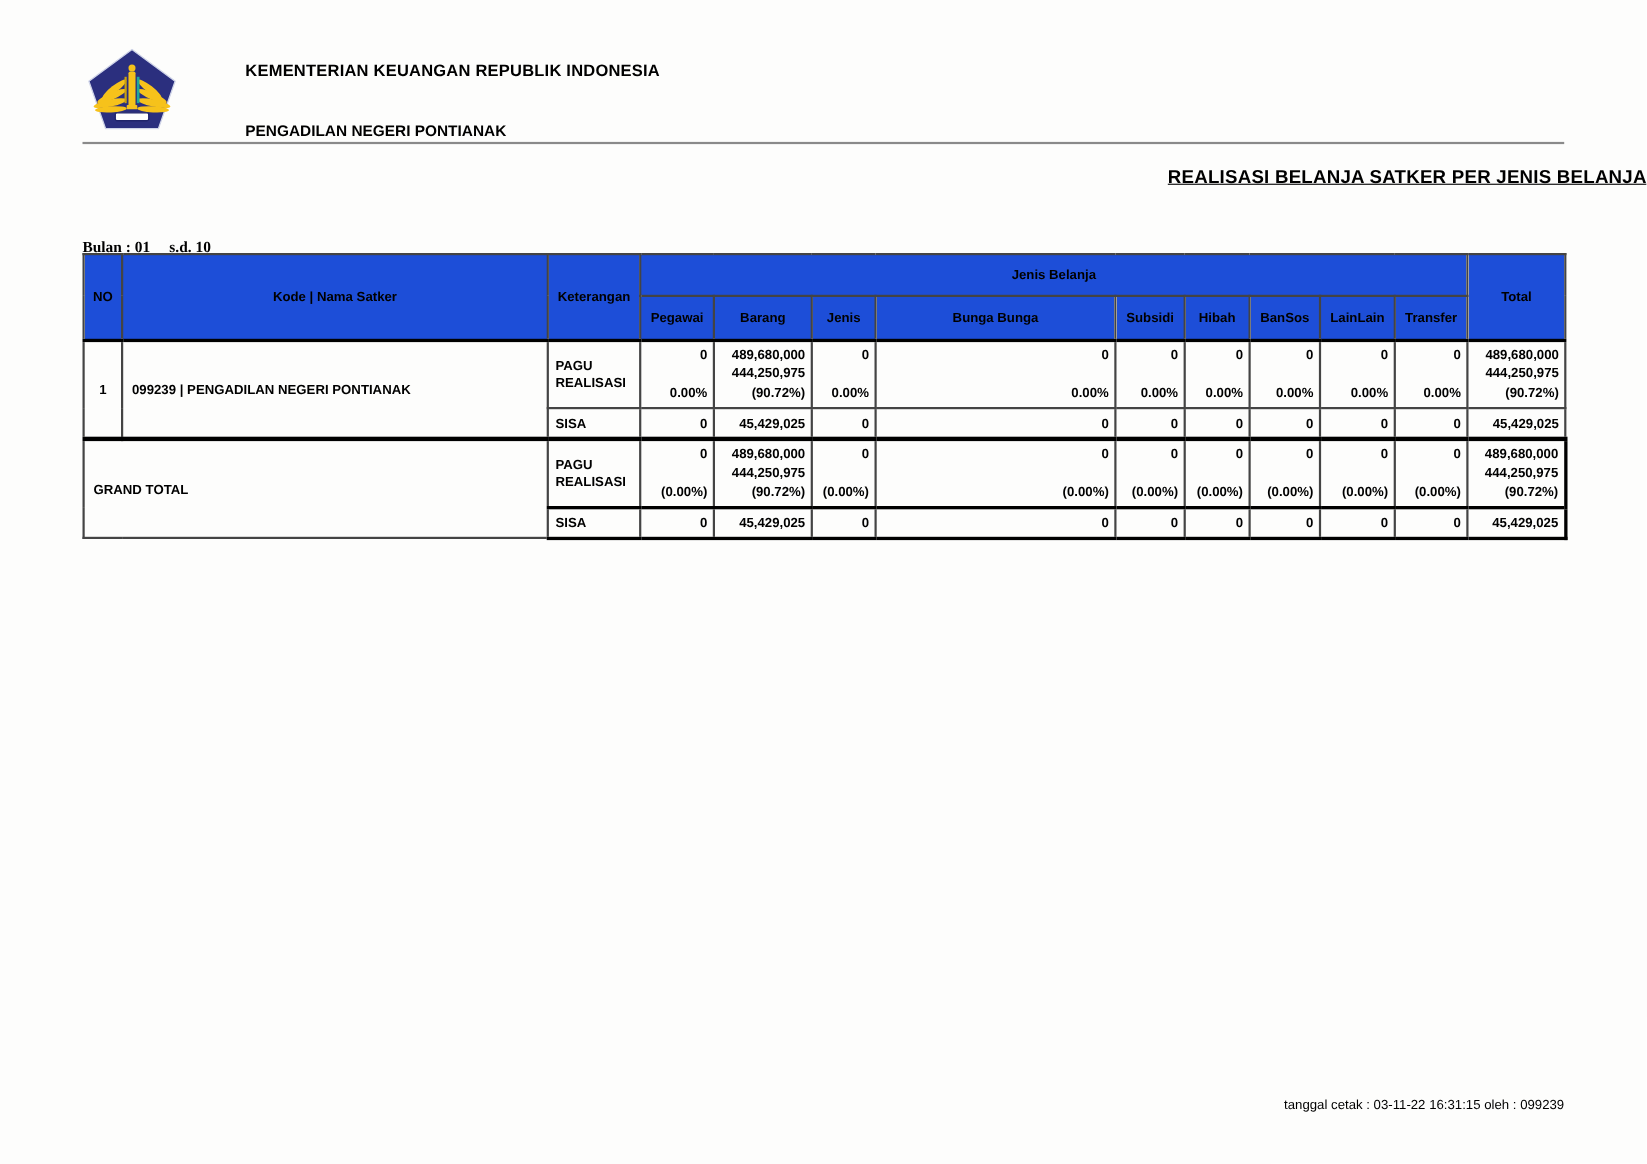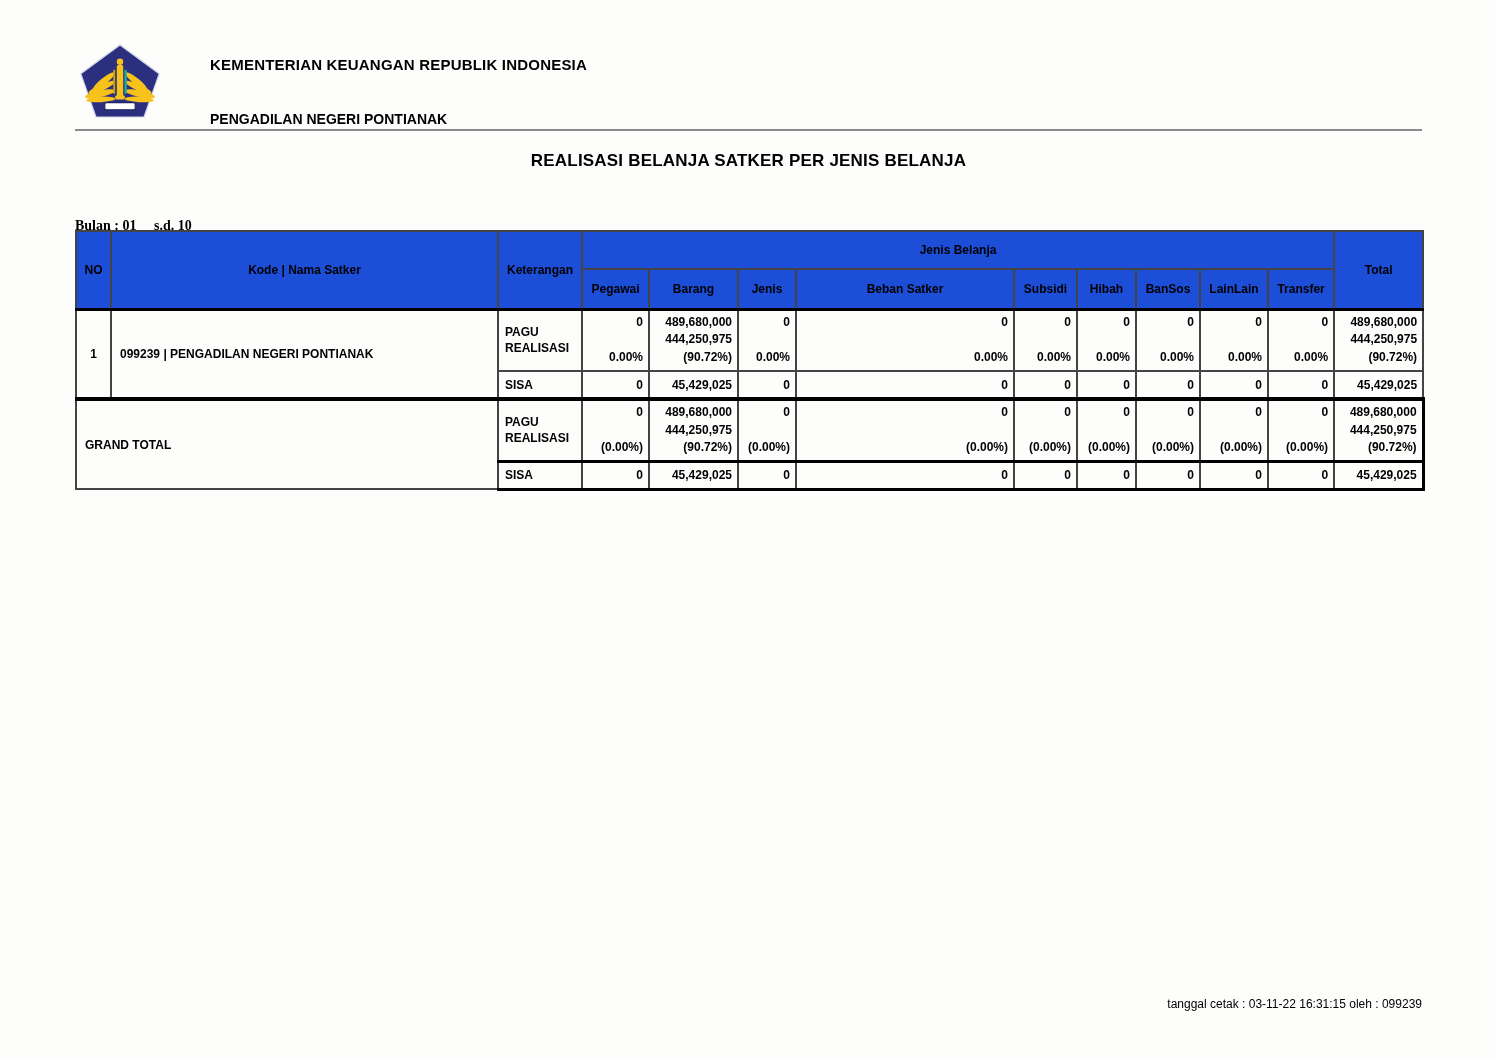--- a/index.html
+++ b/index.html
@@ -2,28 +2,28 @@
 <html><head>
 <meta charset="utf-8">
 <style>
   * { margin:0; padding:0; box-sizing:border-box; }
   html,body { background:#ffffff; }
   .page {
     position:relative; width:1497px; height:1058px; background:#fdfdfc;
     font-family:"Liberation Sans", sans-serif; color:#000; overflow:hidden;
   }
   
-  .letterhead { position:absolute; left:80px; top:44px; display:flex; }
+  .letterhead { position:absolute; left:80px; top:44px; display:flex;gap:13px; }
   .logo { width:80px; height:74px; flex:0 0 auto; }
   .org { margin-left:50px; padding-top:12px; }
   .org-line1 { font-size:15px; font-weight:bold; letter-spacing:.2px; }
   .org-line2 { font-size:14px; font-weight:bold; margin-top:38px; }
   .rule { position:absolute; left:75px; top:129px; width:1347px; height:2px; background:#8a8a8a; }
-  .title { position:absolute; left:0; top:151px; width:100%; text-align:center;
-           font-size:17px; font-weight:bold; letter-spacing:.2px; }
+  .title { position:absolute; left:0; top:151px; width:100%; text-align:right;
+           font-size:17px; font-weight:bold; letter-spacing:.2px;text-decoration:underline; }
   .period { position:absolute; left:75px; top:218px; font-family:"Liberation Serif", serif;
             font-size:14px; font-weight:bold; white-space:pre; }
   
   table.report {
     position:absolute; left:75px; top:230px; width:1347px;
     border-collapse:collapse; table-layout:fixed;
     font-size:12px; font-weight:bold;
   }
   table.report th, table.report td { border:2px solid #444; overflow:hidden; }
   table.report thead th { background:#1d4ed8; text-align:center; vertical-align:middle; font-size:12px; }
@@ -107,21 +107,21 @@
         <th rowspan="2">NO</th>
         <th rowspan="2">Kode | Nama Satker</th>
         <th rowspan="2">Keterangan</th>
         <th colspan="9" class="h-jenis">Jenis Belanja</th>
         <th rowspan="2">Total</th>
       </tr>
       <tr class="subhead">
         <th>Pegawai</th>
         <th>Barang</th>
         <th>Jenis</th>
-        <th>Beban Satker</th>
+        <th>Bunga Bunga</th>
         <th>Subsidi</th>
         <th>Hibah</th>
         <th>BanSos</th>
         <th>LainLain</th>
         <th>Transfer</th>
       </tr>
     </thead>
     <tbody>
 
       <tr class="rowa r1a">

